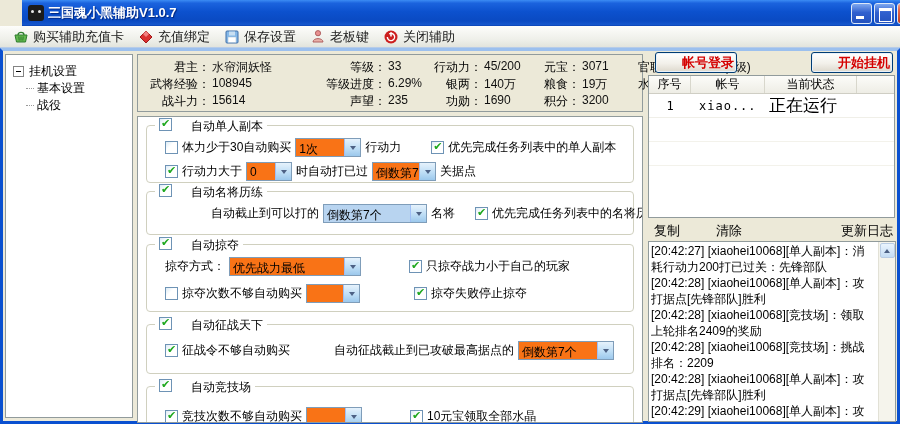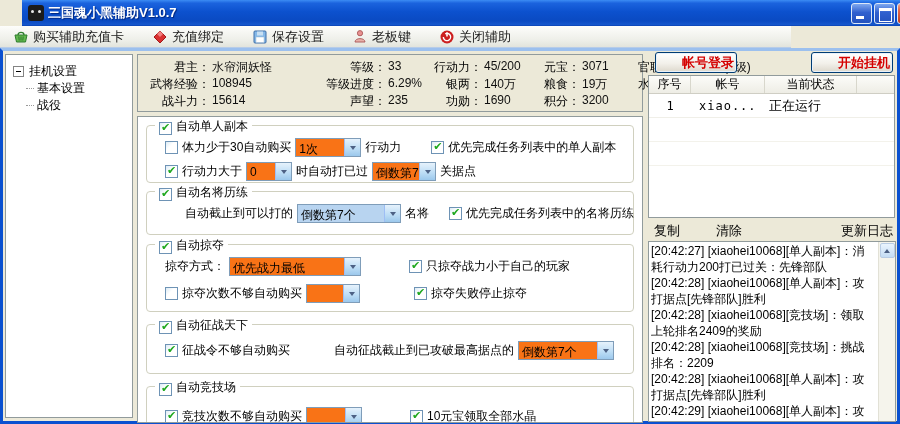--- a/index.html
+++ b/index.html
@@ -17,23 +17,23 @@
   .title-text { color:#fff; font-weight:bold; font-size:13px; text-shadow:1px 1px 1px #00267E; flex:1; }
   .win-btn { width:21px; height:21px; border-radius:3px; margin-left:2px; position:relative; flex:none;
     border:1px solid #DCE8F8; background:linear-gradient(180deg,#7FA8EF,#3060CF 45%,#2352BE); }
   .win-btn.close { background:linear-gradient(180deg,#F2A68D 0%,#E66A4C 30%,#D5512F 70%,#C33C1E 100%); }
   .glyph-min::after { content:""; position:absolute; left:4px; bottom:4px; width:8px; height:3px; background:#fff; }
   .glyph-max::after { content:""; position:absolute; left:4px; top:4px; width:11px; height:10px; border:1px solid #fff; border-top:3px solid #fff; }
   .glyph-close::before, .glyph-close::after { content:""; position:absolute; left:3px; top:8.5px; width:13px; height:2.4px; background:#fff; }
   .glyph-close::before { transform:rotate(45deg); } .glyph-close::after { transform:rotate(-45deg); }
 
   
-  .toolbar { position:absolute; left:0; top:26px; width:791px; height:22px;
+  .toolbar { position:absolute; left:0; top:26px; width:900px; height:22px;
     background:linear-gradient(180deg,#FDFDFB,#EDEEE8 70%,#E2E4DC); border-bottom:1px solid #B7CCE8;
-    display:flex; align-items:center; padding-left:6px;gap:14px; }
+    display:flex; align-items:center; padding-left:6px; }
   .tool-btn { display:flex; align-items:center; gap:4px; padding:1px 7px; height:20px; color:#1b1b1b; font-size:13px; cursor:default; }
   .tool-btn svg { flex:none; }
 
   
   .content { position:absolute; left:0; top:48px; width:900px; height:376px; background:#ECE9D8;
     border-left:3px solid #0A50D0; border-right:3px solid #0A50D0; border-bottom:3px solid #0A50D0;
     border-top:3px solid #9CC0EE; }
 
   .sunken { background:#fff; border:1px solid #919B9C; }
 
@@ -50,21 +50,21 @@
   .info-panel { position:absolute; left:134px; top:3px; width:506px; height:58px;
     background:#ECE9D8; border:1px solid #919B9C; padding:4px 0 0 10px;
     display:grid; grid-template-columns:62px 100px 76px 44px 52px 58px 40px 52px 42px auto;
     grid-auto-rows:17px; white-space:nowrap; }
   .info-label { text-align:right; color:#000; }
   .info-value { text-align:left; padding-left:2px; color:#101010; }
 
   
   .settings { position:absolute; left:134px; top:65px; width:506px; height:307px; overflow:hidden; }
   .grp { position:relative; border:1px solid #D0D0BF; border-radius:4px; margin:0 8px; padding:12px 6px 0 18px; }
-  .grp-legend { position:absolute; top:-8px; left:8px; background:#fff; padding:0 4px; display:flex; align-items:flex-end; gap:4px; }
+  .grp-legend { position:absolute; top:-8px; left:8px; background:#fff; padding:0 4px; display:flex; align-items:flex-start; gap:19px; }
   .row { display:flex; align-items:center; gap:4px; white-space:nowrap; }
   .cb { width:13px; height:13px; border:1px solid #6E93B5; background:linear-gradient(135deg,#DCEBF5,#FFFFFF 40%); position:relative; flex:none; }
   .cb[data-checked="true"]::after { content:"✔"; position:absolute; left:1px; top:-2px; font-size:11px; font-weight:bold; color:#1FA81F; }
   .combo { height:19px; border:1px solid #7F9DB9; background:#f97316; display:inline-flex; align-items:stretch; flex:none; }
   .combo .val { flex:1; padding:2px 3px 0 3px; overflow:hidden; }
   .combo.focused .val { background:#B8D4F0; }
   .combo .arrow { width:16px; border-left:1px solid #9EBEF5; background:linear-gradient(180deg,#E6F2FC,#BBDCF5 60%,#9CC8EC);
     display:flex; align-items:center; justify-content:center; }
   .combo .arrow::after { content:""; width:0; height:0; border-left:3.5px solid transparent; border-right:3.5px solid transparent; border-top:4px solid #4D6185; }
 
@@ -84,21 +84,21 @@
   #login-btn { left:652px; top:1px; width:82px; }
   #start-btn { left:808px; top:1px; width:82px; }
 
   .acct-table { position:absolute; left:645px; top:24px; width:247px; height:143px; }
   .acct-header { display:flex; height:18px; background:linear-gradient(#FCFCF9,#EEEDE5); border-bottom:1px solid #CFCEC4; }
   .acct-header .hc { border-right:1px solid #D8D7CC; display:flex; align-items:center; justify-content:center; }
   .hc1 { width:42px; } .hc2 { width:74px; } .hc3 { width:92px; } .hc4 { flex:1; border-right:none !important; }
   .acct-row { display:flex; height:24px; align-items:center; border-bottom:1px solid #F0EFE8; }
   .acct-row .c1 { width:42px; text-align:center; font-family:"DejaVu Sans Mono",monospace; }
   .acct-row .c2 { width:74px; padding-left:8px; font-family:"DejaVu Sans Mono",monospace; letter-spacing:1px; }
-  .acct-row .c3 { width:92px; padding-left:4px; font-size:13px; }
+  .acct-row .c3 { width:92px; padding-left:4px; font-size:17px; }
   .acct-empty { height:24px; border-bottom:1px solid #F3F2EB; }
 
   .log-actions { position:absolute; left:645px; top:171px; width:247px; height:17px; display:flex; align-items:center; font-size:13px; color:#000; }
   #copy-lbl { margin-left:6px; } #clear-lbl { margin-left:36px; } #update-lbl { margin-left:auto; margin-right:2px; }
 
   .log-box { position:absolute; left:645px; top:190px; width:248px; height:181px; display:flex; }
   .log-text { flex:1; padding:1px 2px 0 2px; line-height:16px; overflow:hidden; word-break:break-all; color:#000; }
   .log-scroll { width:17px; background:#F5F4EC; border-left:1px solid #E2E1D6; display:flex; flex-direction:column; align-items:center; }
   .scroll-up { width:15px; height:15px; margin-top:1px; border:1px solid #B8CCE4; border-radius:2px;
     background:linear-gradient(180deg,#EAF4FD,#C4DCF4); display:flex; align-items:center; justify-content:center; }
@@ -242,21 +242,21 @@
           </span>
           <span>关据点</span>
         </div>
       </div>
 
       <div class="grp" id="g2">
         <div class="grp-legend">
           <span class="cb" data-checked="true"></span>
           <span>自动名将历练</span>
         </div>
-        <div class="row" style="margin-left:20px">
+        <div class="row" style="margin-left:46px">
           <span>自动截止到可以打的</span>
           <span class="combo focused" style="width:104px">
             <span class="val">倒数第7个</span>
             <span class="arrow"></span>
           </span>
           <span>名将</span>
           <span class="cb" style="margin-left:16px" data-checked="true"></span>
           <span>优先完成任务列表中的名将历练</span>
         </div>
       </div>

